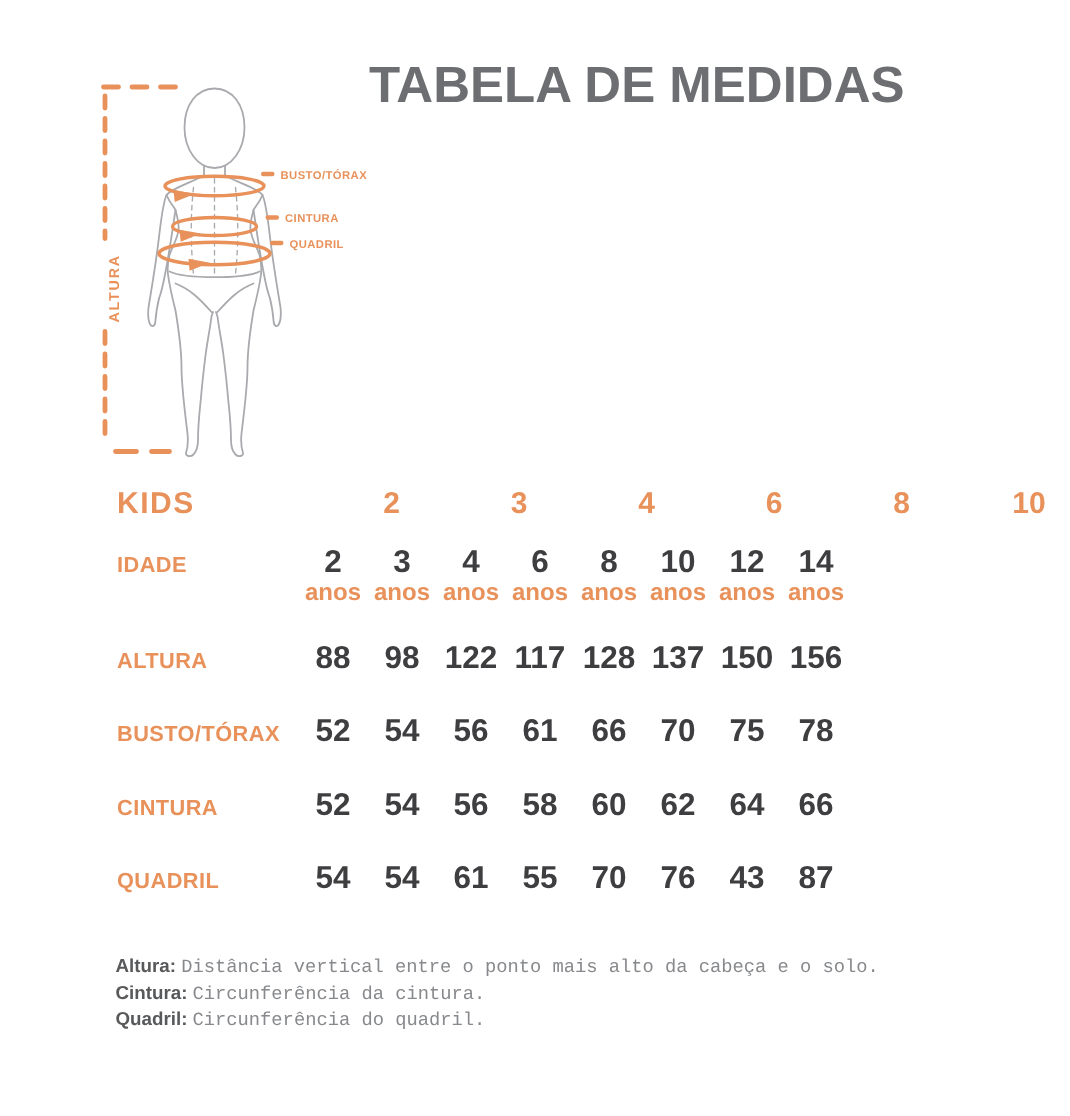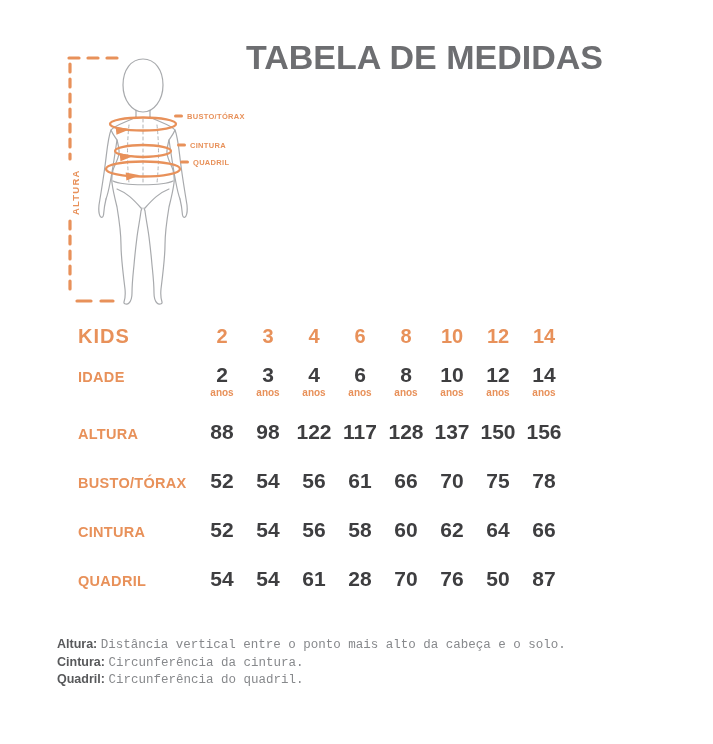--- a/index.html
+++ b/index.html
@@ -10,31 +10,31 @@
     --note_term:#58595B;--note_text:#87898C;
   }
   .page-title{
     position:absolute;left:246px;top:38px;margin:0;
     font-size:34px;font-weight:bold;color:var(--title);letter-spacing:0px;white-space:nowrap;
   }
   .diagram{position:absolute;left:55px;top:33px;}
   .diagram text{font-family:"Liberation Sans","DejaVu Sans",sans-serif;}
   .measure-table{position:absolute;left:78px;top:325px;width:520px;}
   .t-row{display:grid;grid-template-columns:121px repeat(8,46px);align-items:baseline;}
-  .header-row{margin-bottom:13px;}
+  .header-row{margin-bottom:13px;gap:39px;}
   .age-row{margin-bottom:23px;margin-top:16px;}
   .data-row{margin-bottom:28px;}
   .cell{text-align:center;}
   .kids-label{text-align:left;font-size:20px;font-weight:bold;color:var(--accent);letter-spacing:1px;}
   .size-head{font-size:20px;font-weight:bold;color:var(--accent);}
   .row-label{text-align:left;font-size:14.5px;font-weight:bold;color:var(--accent);letter-spacing:0.3px;white-space:nowrap;}
   .value-num{font-size:21px;font-weight:bold;color:var(--value);line-height:1.0;}
-  .value-unit{font-size:10px;font-weight:bold;color:var(--accent);margin-top:2px;}
+  .value-unit{font-size:16px;font-weight:bold;color:var(--accent);margin-top:2px;}
   .footnotes{position:absolute;left:57px;top:636px;font-size:12.5px;line-height:16.5px;}
-  .note-term{font-weight:bold;color:var(--note_term);}
+  .note-term{font-weight:bold;color:var(--note_term);margin-left:20px;}
   .note-def{color:var(--note_text);font-family:Liberation Mono, monospace;}
 </style>
 </head>
 <body>
 
 <div class="page" style="--accent: #E8915A; --title: #6D6E71; --value: #3E3E40; --outline: #A8AAAD; --note_term: #58595B; --note_text: #87898C;">
 
   <h1 class="page-title">TABELA DE MEDIDAS</h1>
 
   <svg class="diagram" width="250" height="298" viewBox="0 0 250 298" fill="none">
@@ -231,30 +231,30 @@
           <div class="cell value-cell">
             <div class="value-num">54</div>
           </div>
           <div class="cell value-cell">
             <div class="value-num">54</div>
           </div>
           <div class="cell value-cell">
             <div class="value-num">61</div>
           </div>
           <div class="cell value-cell">
-            <div class="value-num">28</div>
+            <div class="value-num">55</div>
           </div>
           <div class="cell value-cell">
             <div class="value-num">70</div>
           </div>
           <div class="cell value-cell">
             <div class="value-num">76</div>
           </div>
           <div class="cell value-cell">
-            <div class="value-num">50</div>
+            <div class="value-num">43</div>
           </div>
           <div class="cell value-cell">
             <div class="value-num">87</div>
           </div>
         </div>
       </div>
   </div>
 
   <div class="footnotes">
       <div class="note"><span class="note-term">Altura:</span> <span class="note-def">Distância vertical entre o ponto mais alto da cabeça e o solo.</span></div>

